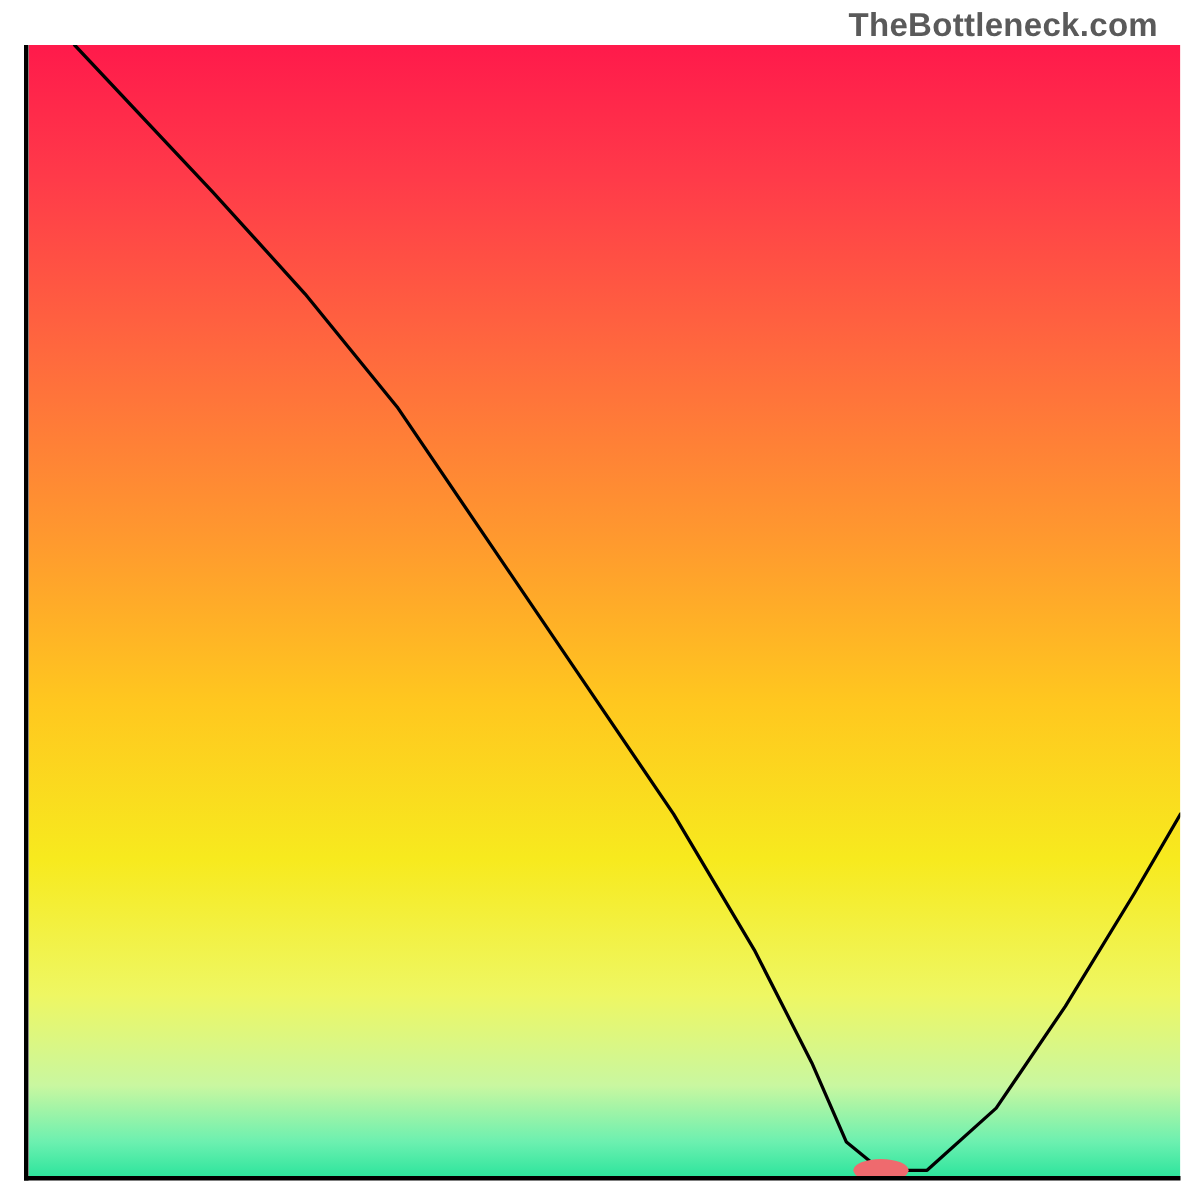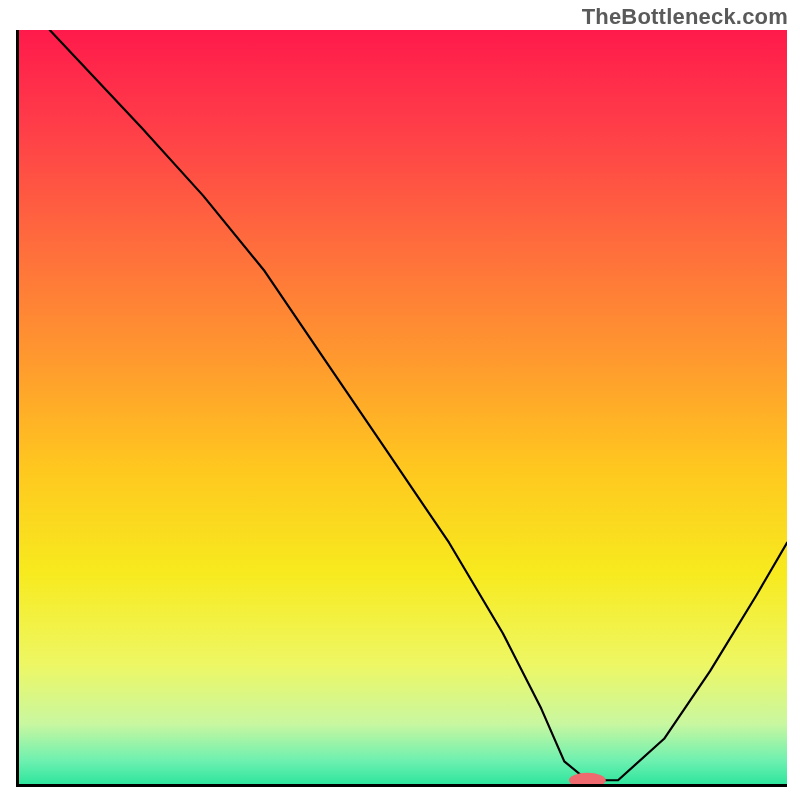--- a/index.html
+++ b/index.html
@@ -7,21 +7,21 @@
     padding: 0;
     width: 800px;
     height: 800px;
     position: relative;
     font-family: Arial, Helvetica, sans-serif;
     background: #ffffff;
   }
   .watermark {
     position: absolute;
     top: 4px;
-    right: 12px;
+    right: 28px;
     font-size: 22px;
     font-weight: 600;
     color: #5a5a5a;
     letter-spacing: 0.2px;
     z-index: 10;
   }
   .plot-frame {
     position: absolute;
     top: 30px;
     left: 16px;

